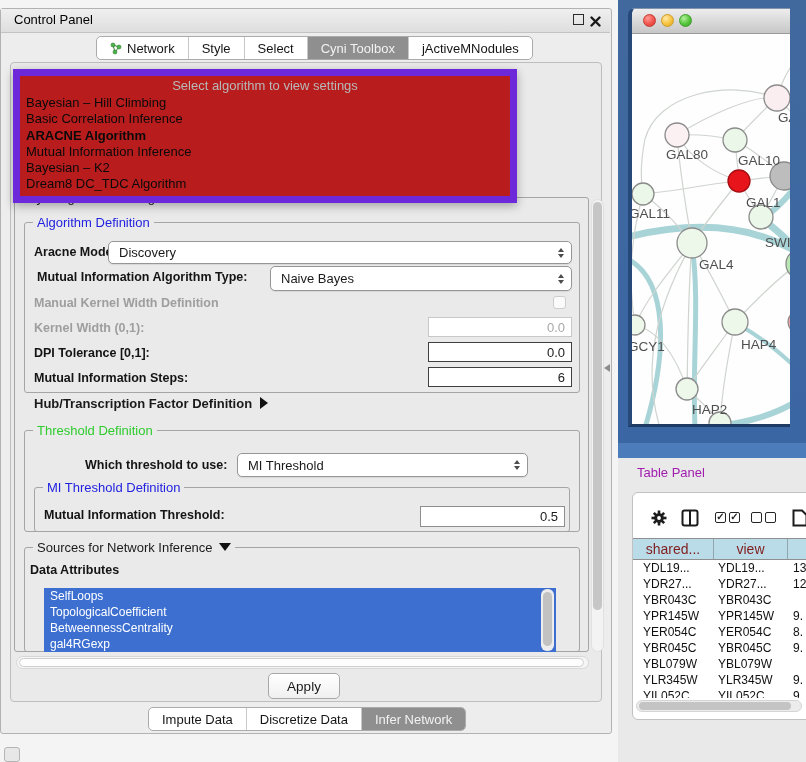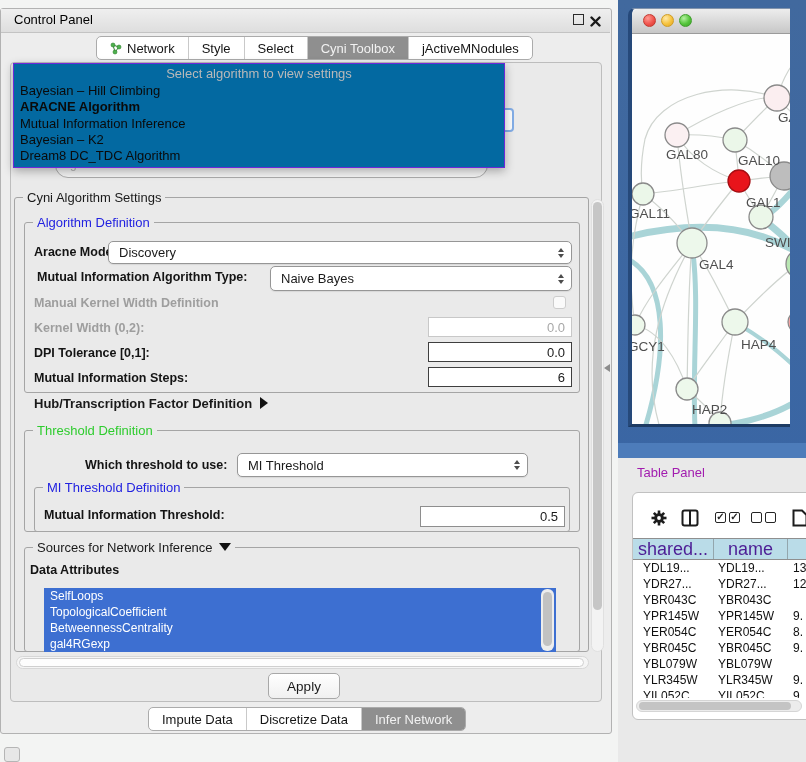--- a/index.html
+++ b/index.html
@@ -72,21 +72,21 @@
   
   #vscroll{left:591px;top:199px;width:13px;height:453px;background:#f3f3f3;border:1px solid #e0e0e0;border-radius:7px;box-sizing:border-box}
   #vthumb{left:1px;top:2px;width:9px;height:408px;background:#c6c6c6;border-radius:5px;position:absolute}
   #hscroll{left:16px;top:656px;width:573px;height:13px;background:#f5f5f5;border:1px solid #d7d7d7;border-radius:7px;box-sizing:border-box}
   #hthumb{left:2px;top:1px;width:565px;height:9px;background:#fdfdfd;border:1px solid #cfcfcf;border-radius:5px;position:absolute;box-sizing:border-box}
 
   #apply-btn{left:268px;top:673px;width:70px;height:24px;background:linear-gradient(#ffffff,#f0f0f0);
              border:1px solid #a8a8a8;border-radius:5px;font-size:13.5px;display:flex;align-items:center;justify-content:center}
 
   
-  #popup{left:13px;top:63px;width:490px;background:#0369a1;border:1px solid #6d28d9;
+  #popup{left:13px;top:69px;width:490px;background:#b91c1c;border:7px solid #6d28d9;
          box-shadow:0 3px 9px rgba(0,0,0,.3);z-index:40;padding-bottom:3px}
   #popup .prompt{font-size:13px;color:#b9b9b9;text-align:center;line-height:19px}
   .pitem{font-size:13px;color:#0a0a0a;line-height:16.3px;padding-left:6px;white-space:nowrap}
   .pitem.bold{font-weight:bold}
 
   
   #bg-combo{left:55px;top:150px;width:433px;height:28px;background:#f3f3f3;border:1px solid #ababab;
             border-radius:13px;z-index:2;box-sizing:border-box;overflow:hidden}
   #bg-combo span{font-size:12px;color:#b2b2b2;line-height:26px;padding-left:14px;display:block}
   #bg-stub{left:492px;top:108px;width:22px;height:24px;background:#fcfcfc;border:2px solid #83ade6;
@@ -113,21 +113,21 @@
 
   
   #tp-region{left:618px;top:458px;width:188px;height:304px;background:#e9e9e9}
   #tp-title{left:637px;top:465px;font-size:13px;color:#a21caf}
   #tp-box{left:632px;top:492px;width:176px;height:228px;background:#fff;border:1px solid #c1c1c1;
           border-radius:6px 0 0 6px;box-sizing:border-box}
   .cb{position:absolute;width:11px;height:11px;border:1.6px solid #242424;border-radius:2px;box-sizing:border-box;
       font-size:10px;line-height:8px;font-weight:bold;text-align:center;color:#242424}
   #thead{left:633px;top:538px;width:173px;height:22px;display:flex;background:#badce8;
          border-top:1px solid #8f8f8f;border-bottom:1px solid #8f8f8f;box-sizing:border-box}
-  .hcell{display:flex;align-items:center;justify-content:center;font-size:18px;color:#4c1d95;
+  .hcell{display:flex;align-items:center;justify-content:center;font-size:14px;color:#7f1d1d;
          border-right:1px solid #93a6ad;box-sizing:border-box;height:100%}
   #trows{left:633px;top:560px;width:200px;height:138px;overflow:hidden}
   .trow{display:flex;height:16px;align-items:center}
   .tcell{font-size:12px;color:#101010;white-space:nowrap;overflow:hidden;box-sizing:border-box}
   .tcell.c0{width:81px;padding-left:10px}
   .tcell.c1{width:74px;padding-left:4px}
   .tcell.c2{flex:1;padding-left:5px}
   #tp-hscroll{left:636px;top:700px;width:166px;height:12px;background:#ececec;border:1px solid #d5d5d5;border-radius:6px;box-sizing:border-box}
   #tp-hthumb{position:absolute;left:2px;top:1px;width:152px;height:8px;background:#c4c4c4;border-radius:4px}
 </style>
@@ -279,21 +279,21 @@
   <span>Naive Bayes</span>
   <span class="ud">
       <i class="up"></i>
       <i class="dn"></i>
     </span>
 </div>
 
 <div class="abs flabel dis" style="left:34px;top:291px">Manual Kernel Width Definition</div>
 <div class="abs checkbox" style="left:553px;top:296px"></div>
 
-<div class="abs flabel dis" style="left:34px;top:316px">Kernel Width (0,2):</div>
+<div class="abs flabel dis" style="left:34px;top:316px">Kernel Width (0,1):</div>
 <div class="abs tinput dis" style="left:428px;top:317px;width:144px;height:20px">0.0</div>
 
 <div class="abs flabel" style="left:34px;top:341px">DPI Tolerance [0,1]:</div>
 <div class="abs tinput" style="left:428px;top:342px;width:144px;height:20px">0.0</div>
 
 <div class="abs flabel" style="left:34px;top:366px">Mutual Information Steps:</div>
 <div class="abs tinput" style="left:428px;top:367px;width:144px;height:20px">6</div>
 
 <div class="abs" style="left:34px;top:396px;font-size:13px;font-weight:bold">
   <span>Hub/Transcription Factor Definition</span><span class="tri-right"></span>
@@ -350,20 +350,21 @@
     </div>
     <div class="tab sel">
       <span>Infer Network</span>
     </div>
   </div>
 
 <div class="abs" id="popup">
   <div class="prompt">Select algorithm to view settings</div>
   <div>
       <div class="pitem">Bayesian – Hill Climbing</div>
+      <div class="pitem">Basic Correlation Inference</div>
       <div class="pitem bold">ARACNE Algorithm</div>
       <div class="pitem">Mutual Information Inference</div>
       <div class="pitem">Bayesian – K2</div>
       <div class="pitem">Dream8 DC_TDC Algorithm</div>
     </div>
 </div>
 
 <div class="abs" id="splitter-arrow"></div>
 <div class="abs" id="corner-chip"></div>
 
@@ -392,21 +393,21 @@
 <div class="abs cb" style="left:751px;top:512px"></div>
 <div class="abs cb" style="left:765px;top:512px"></div>
 <div class="abs" style="left:792px;top:509px;width:14px;height:18px;overflow:hidden">
   <svg width="16" height="18" viewBox="0 0 16 18">
     <path d="M1.5 1.5 H10 L14.5 6 V16.5 H1.5 Z" fill="none" stroke="#1c1c1c" stroke-width="2"></path>
   </svg>
 </div>
 
 <div class="abs" id="thead">
   <div class="hcell" style="width:81px">shared...</div>
-  <div class="hcell" style="width:74px">name</div>
+  <div class="hcell" style="width:74px">view</div>
   <div class="hcell" style="flex:1;border-right:none"></div>
 </div>
 <div class="abs" id="trows">
     <div class="trow">
       <div class="tcell c0">YDL19...</div>
       <div class="tcell c1">YDL19...</div>
       <div class="tcell c2">13</div>
     </div>
     <div class="trow">
       <div class="tcell c0">YDR27...</div>

